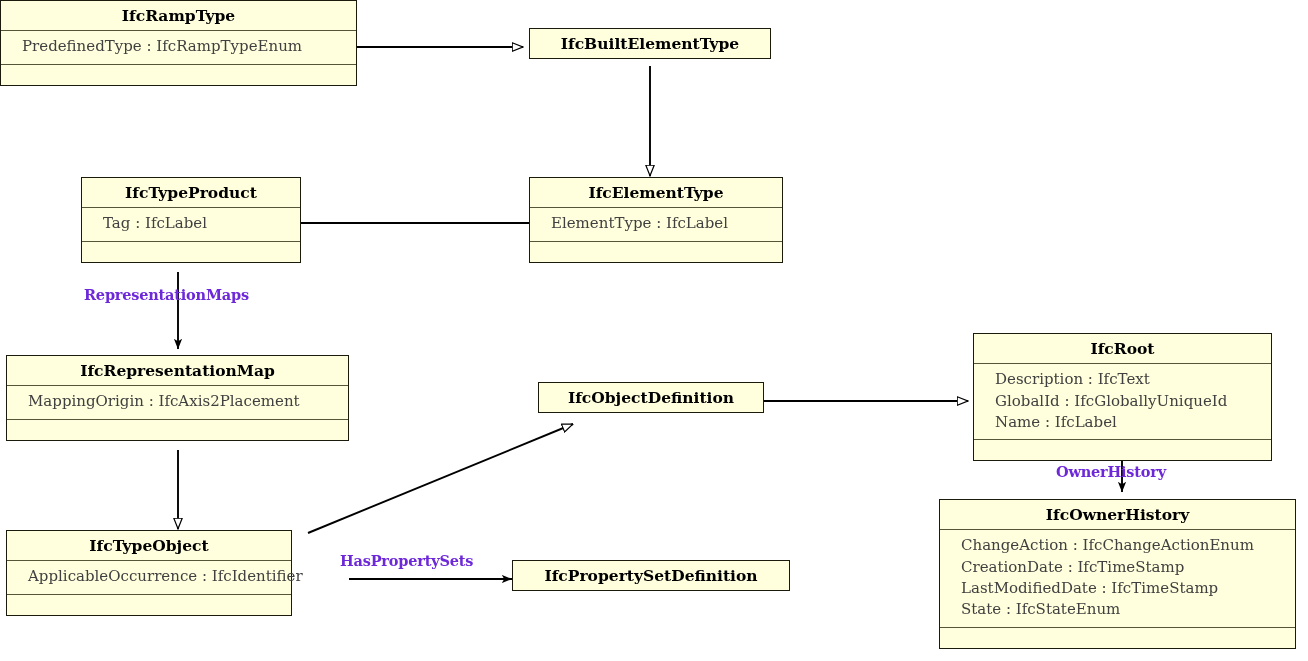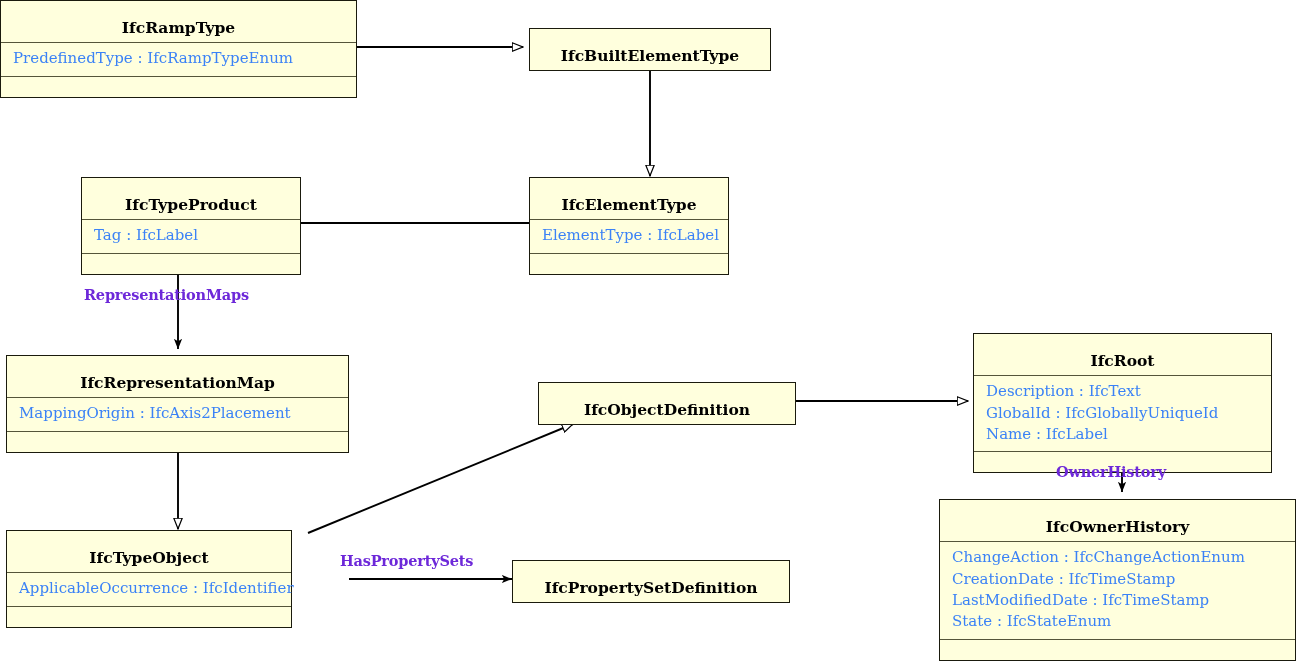--- a/index.html
+++ b/index.html
@@ -27,32 +27,32 @@
     box-sizing: border-box;
     background: #ffffdd;
     border: 1px solid #1a1a0d;
     z-index: 5;
   }
   .uml-title {
     text-align: center;
     font-weight: bold;
     font-size: 15.5px;
     color: #000000;
-    padding: 18px 10px 6px 10px;
+    padding: 6px 10px 6px 10px;
     line-height: 1.12;
     white-space: nowrap;
   }
   .uml-sep {
     height: 0;
     border-top: 1px solid #55553a;
   }
   .uml-attrs {
-    padding: 5px 12px 6px 12px;
+    padding: 5px 12px 6px 21px;
     font-size: 15px;
-    color: #3b82f6;
+    color: #404040;
     line-height: 1.42;
     white-space: nowrap;
   }
   .uml-attr {
     white-space: nowrap;
   }
   .uml-empty {
     height: 20px;
   }
   .edge-label {
@@ -135,41 +135,41 @@
   <div class="uml-class" style="left:81px; top:177px; width:220px;">
     <div class="uml-title">IfcTypeProduct</div>
     <div class="uml-sep"></div>
     <div class="uml-attrs">
       <div class="uml-attr">Tag : IfcLabel</div>
     </div>
     <div class="uml-sep"></div>
     <div class="uml-empty"></div>
   </div>
 
-  <div class="uml-class" style="left:529px; top:177px; width:200px;">
+  <div class="uml-class" style="left:529px; top:177px; width:254px;">
     <div class="uml-title">IfcElementType</div>
     <div class="uml-sep"></div>
     <div class="uml-attrs">
       <div class="uml-attr">ElementType : IfcLabel</div>
     </div>
     <div class="uml-sep"></div>
     <div class="uml-empty"></div>
   </div>
 
   <div class="uml-class" style="left:6px; top:355px; width:343px;">
     <div class="uml-title">IfcRepresentationMap</div>
     <div class="uml-sep"></div>
     <div class="uml-attrs">
       <div class="uml-attr">MappingOrigin : IfcAxis2Placement</div>
     </div>
     <div class="uml-sep"></div>
     <div class="uml-empty"></div>
   </div>
 
-  <div class="uml-class" style="left:538px; top:382px; width:258px;">
+  <div class="uml-class" style="left:538px; top:382px; width:226px;">
     <div class="uml-title">IfcObjectDefinition</div>
   </div>
 
   <div class="uml-class" style="left:973px; top:333px; width:299px;">
     <div class="uml-title">IfcRoot</div>
     <div class="uml-sep"></div>
     <div class="uml-attrs">
       <div class="uml-attr">Description : IfcText</div>
       <div class="uml-attr">GlobalId : IfcGloballyUniqueId</div>
       <div class="uml-attr">Name : IfcLabel</div>

